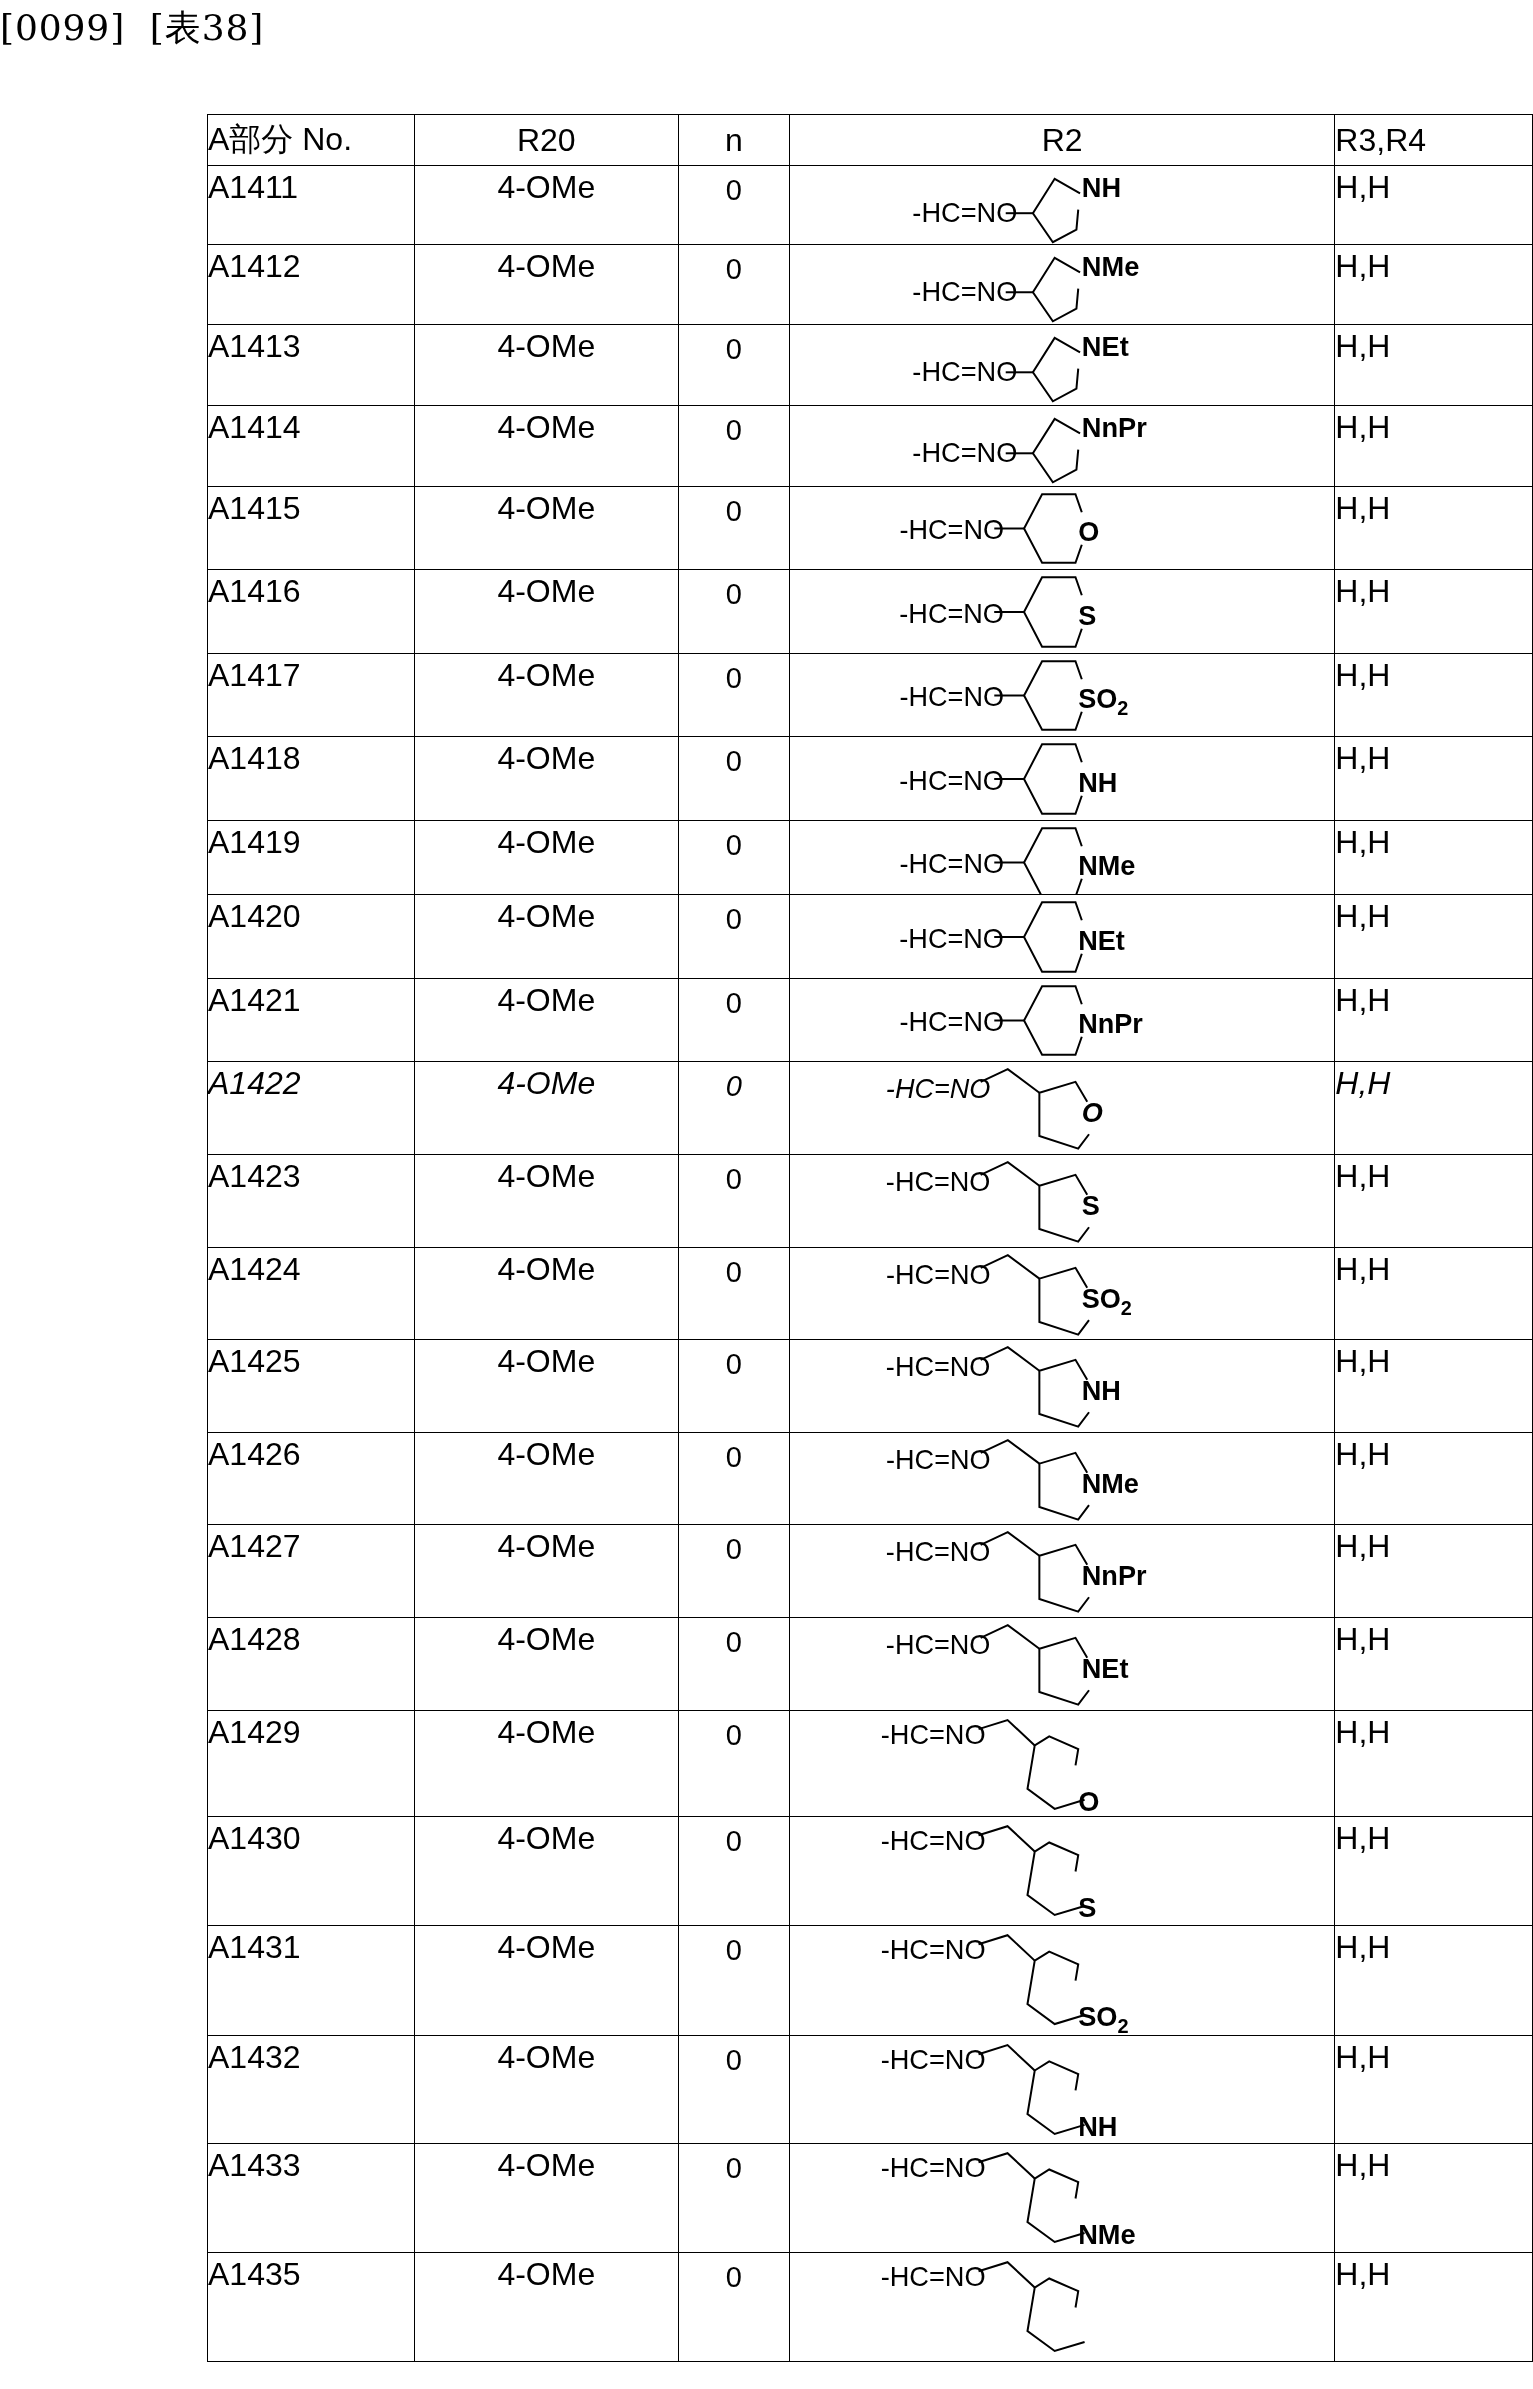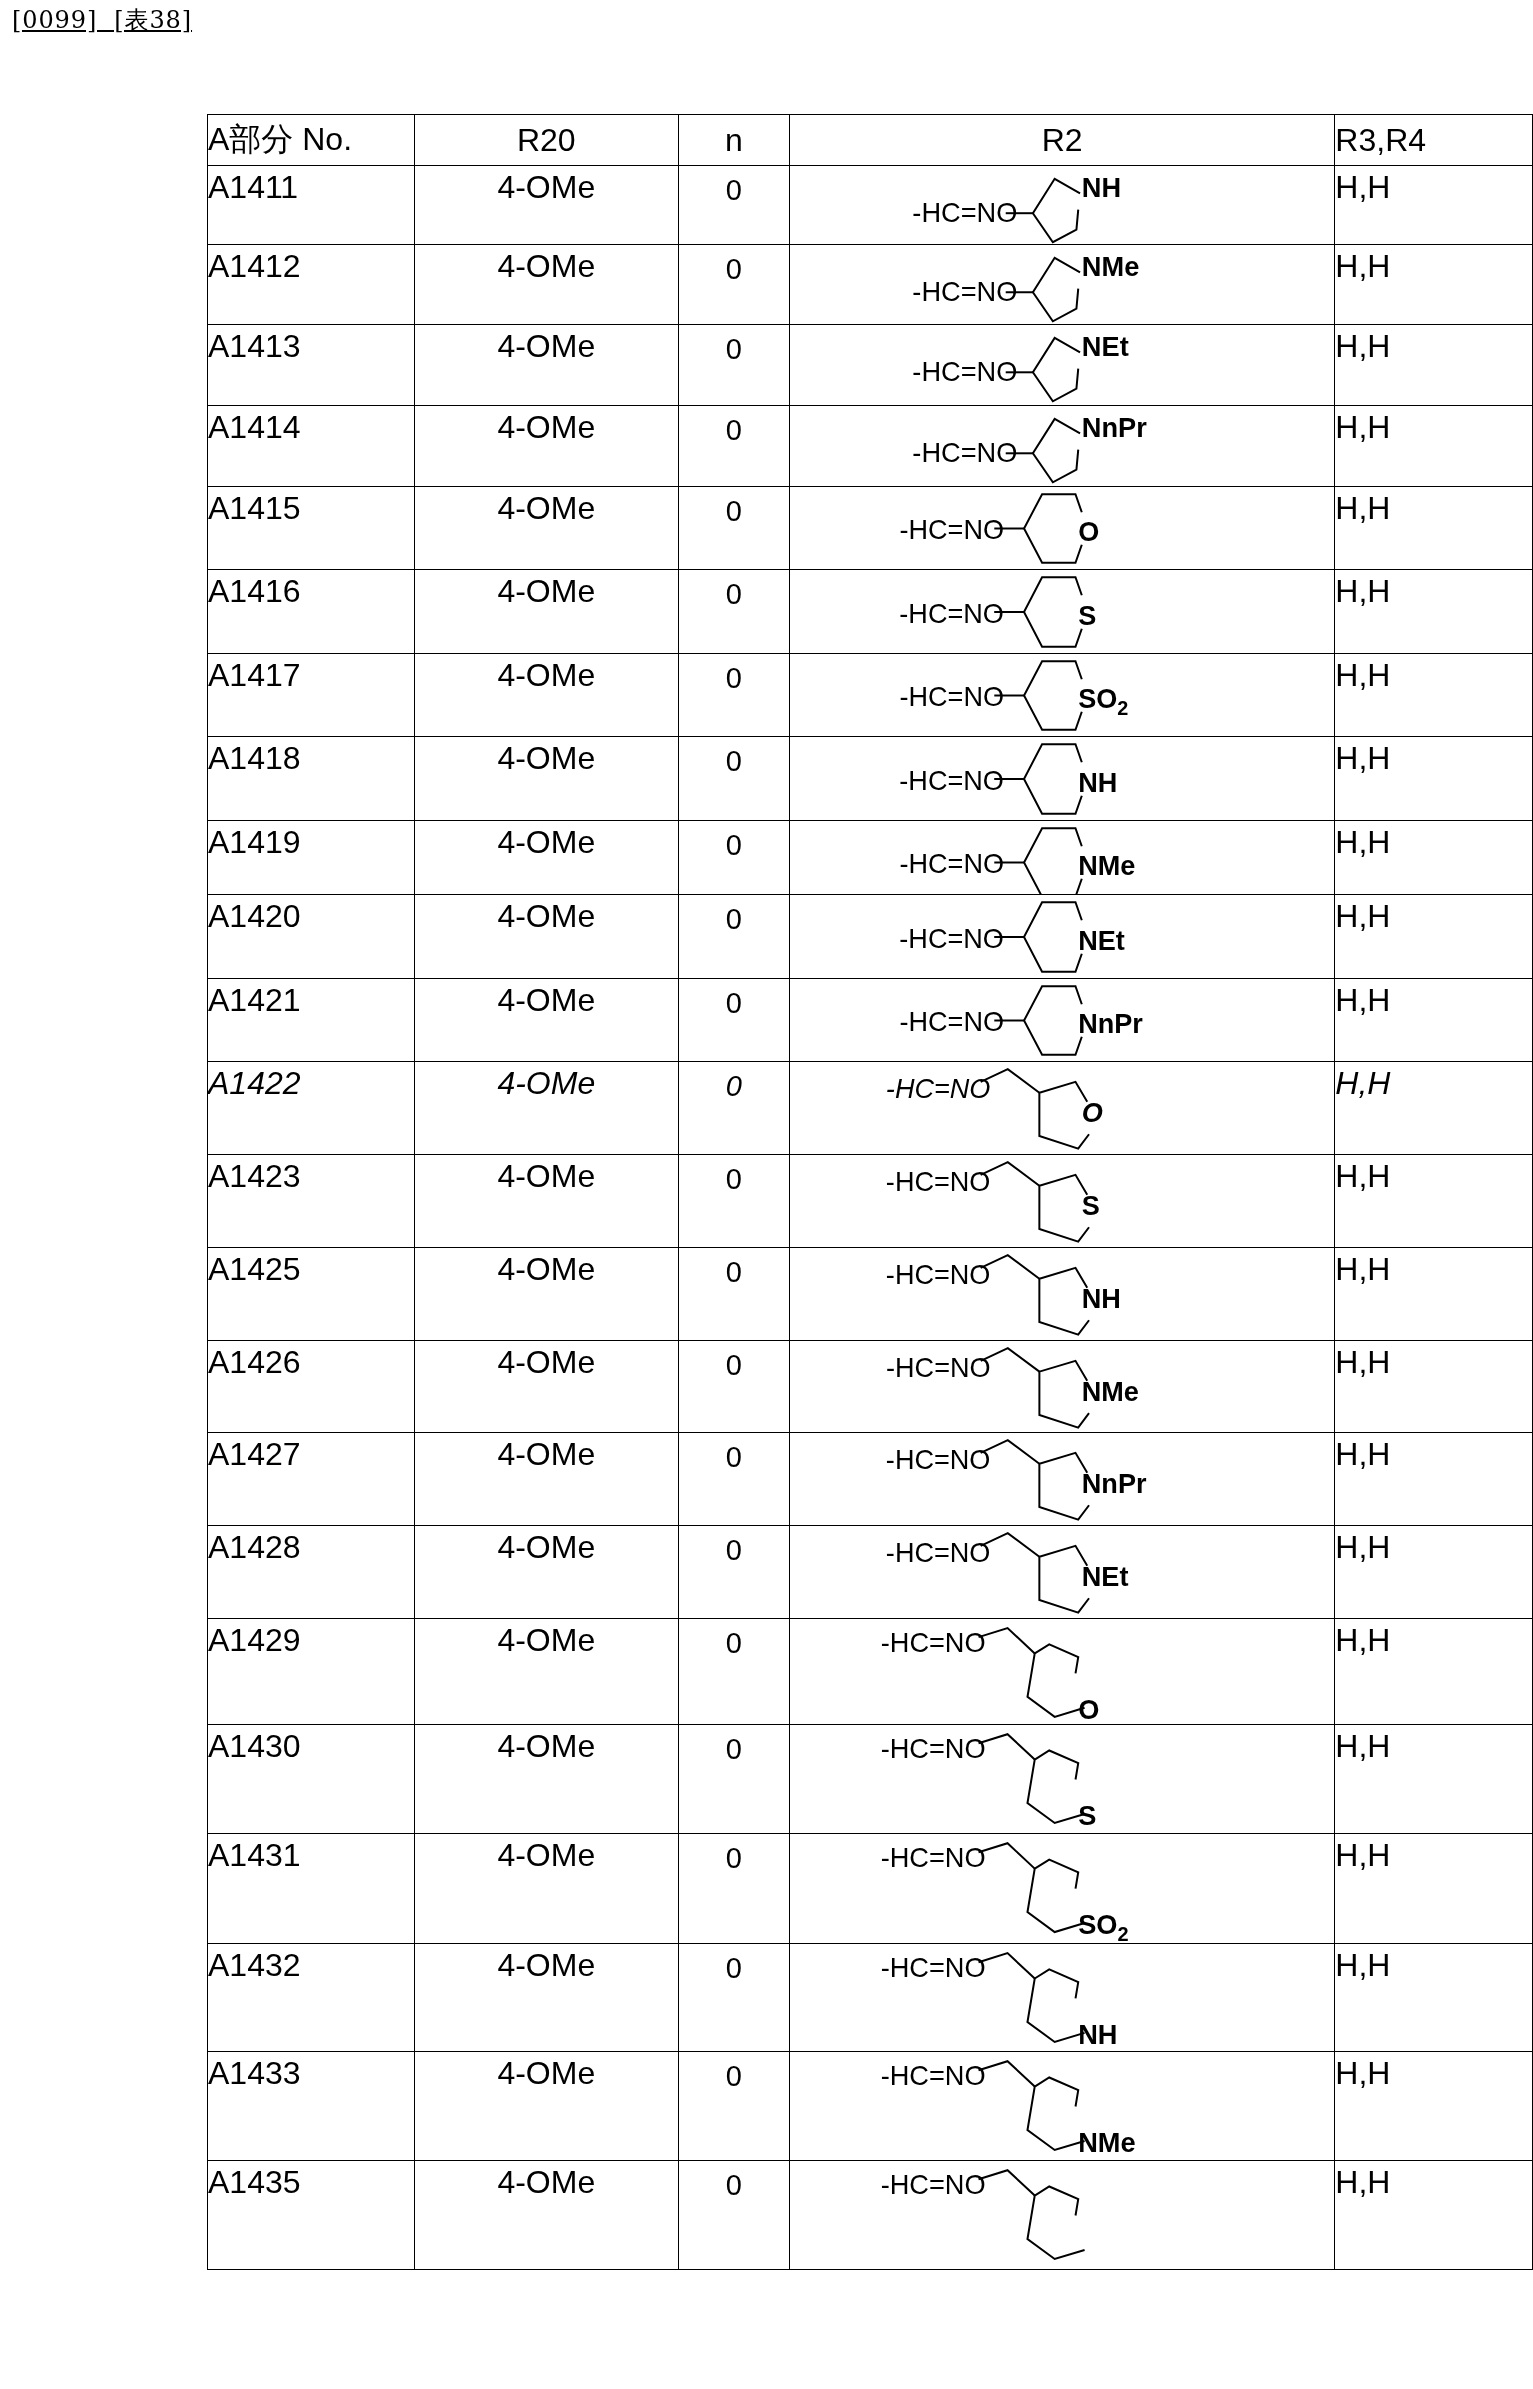--- a/index.html
+++ b/index.html
@@ -1,20 +1,20 @@
 <!DOCTYPE html>
 <html style="font-size:14.5px"><head>
 <meta charset="utf-8">
 <style>
   html, body { margin:0; padding:0; background:#ffffff; }
   body { width:1533px; height:2389px; position:relative; overflow:hidden; color:#000; }
   .para-header {
-    position:absolute; left:12px; top:3.6px;
+    position:absolute; left:0; top:3.6px;
     font-family:"DejaVu Serif", "Liberation Serif", serif;
-    font-size:24px; letter-spacing:0.9px; white-space:pre;text-decoration:underline;
+    font-size:36px; letter-spacing:0.9px; white-space:pre;
   }
   table.data {
     position:absolute; left:207px; top:114px;
     border-collapse:collapse; table-layout:fixed;
     font-family:"Liberation Sans", "DejaVu Sans", sans-serif;
     font-size:32px;
   }
   table.data td, table.data th {
     border:1.8px solid #000; padding:0; vertical-align:top; font-weight:normal;
     overflow:hidden;
@@ -333,20 +333,42 @@
             <text x="105" y="40" font-size="30" font-weight="normal">-HC=NO</text>
             <polyline points="210,22 240,8 275,34" stroke="#000" stroke-width="2.2" fill="none"></polyline>
             <polyline points="328,44 315,22 275,34 275,82 318,96 330,80" stroke="#000" stroke-width="2.2" fill="none"></polyline>
             <text x="322" y="66" font-size="30" font-weight="bold">S</text>
           </svg>
         </td>
         <td class="c-r34">
           <span class="cell-text">H,H</span>
         </td>
       </tr>
+      <tr style="height: 92px;">
+        <td class="c-no">
+          <span class="cell-text">A1424</span>
+        </td>
+        <td class="c-r20">
+          <span class="cell-text">4-OMe</span>
+        </td>
+        <td class="c-n">
+          <span class="cell-text">0</span>
+        </td>
+        <td class="c-r2">
+          <svg class="struct" width="552" height="92" viewBox="0 0 609 102" style="font-size:35px">
+            <text x="105" y="40" font-size="30" font-weight="normal">-HC=NO</text>
+            <polyline points="210,22 240,8 275,34" stroke="#000" stroke-width="2.2" fill="none"></polyline>
+            <polyline points="328,44 315,22 275,34 275,82 318,96 330,80" stroke="#000" stroke-width="2.2" fill="none"></polyline>
+            <text x="322" y="66" font-size="30" font-weight="bold"><tspan>SO</tspan><tspan dy="8" font-size="22">2</tspan></text>
+          </svg>
+        </td>
+        <td class="c-r34">
+          <span class="cell-text">H,H</span>
+        </td>
+      </tr>
       <tr style="height: 93px;">
         <td class="c-no">
           <span class="cell-text">A1425</span>
         </td>
         <td class="c-r20">
           <span class="cell-text">4-OMe</span>
         </td>
         <td class="c-n">
           <span class="cell-text">0</span>
         </td>

